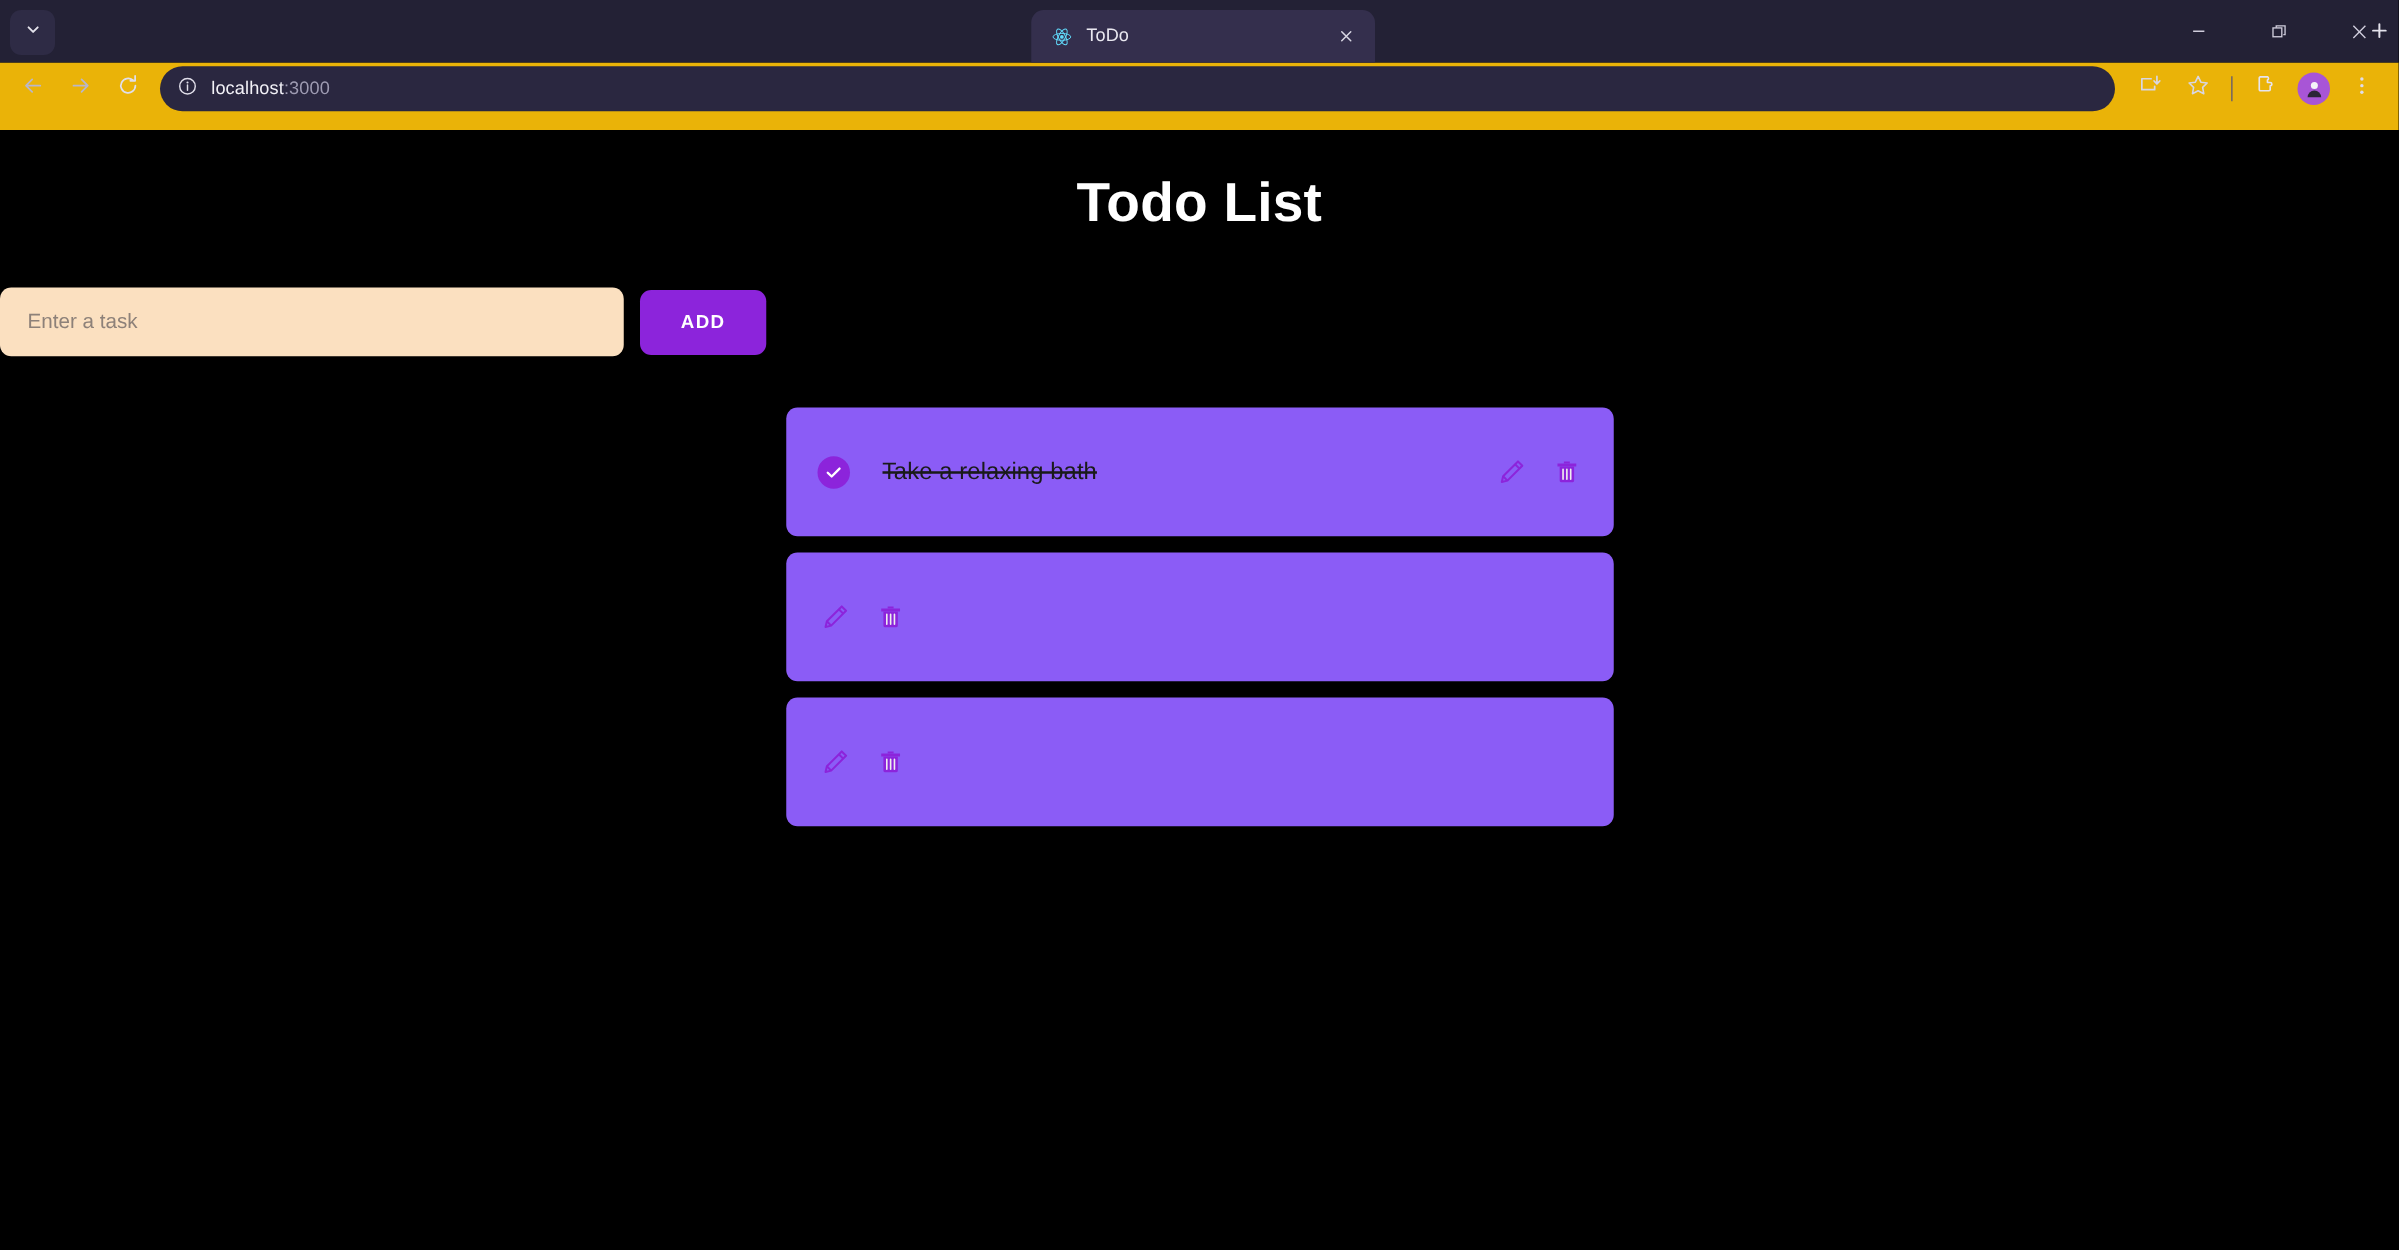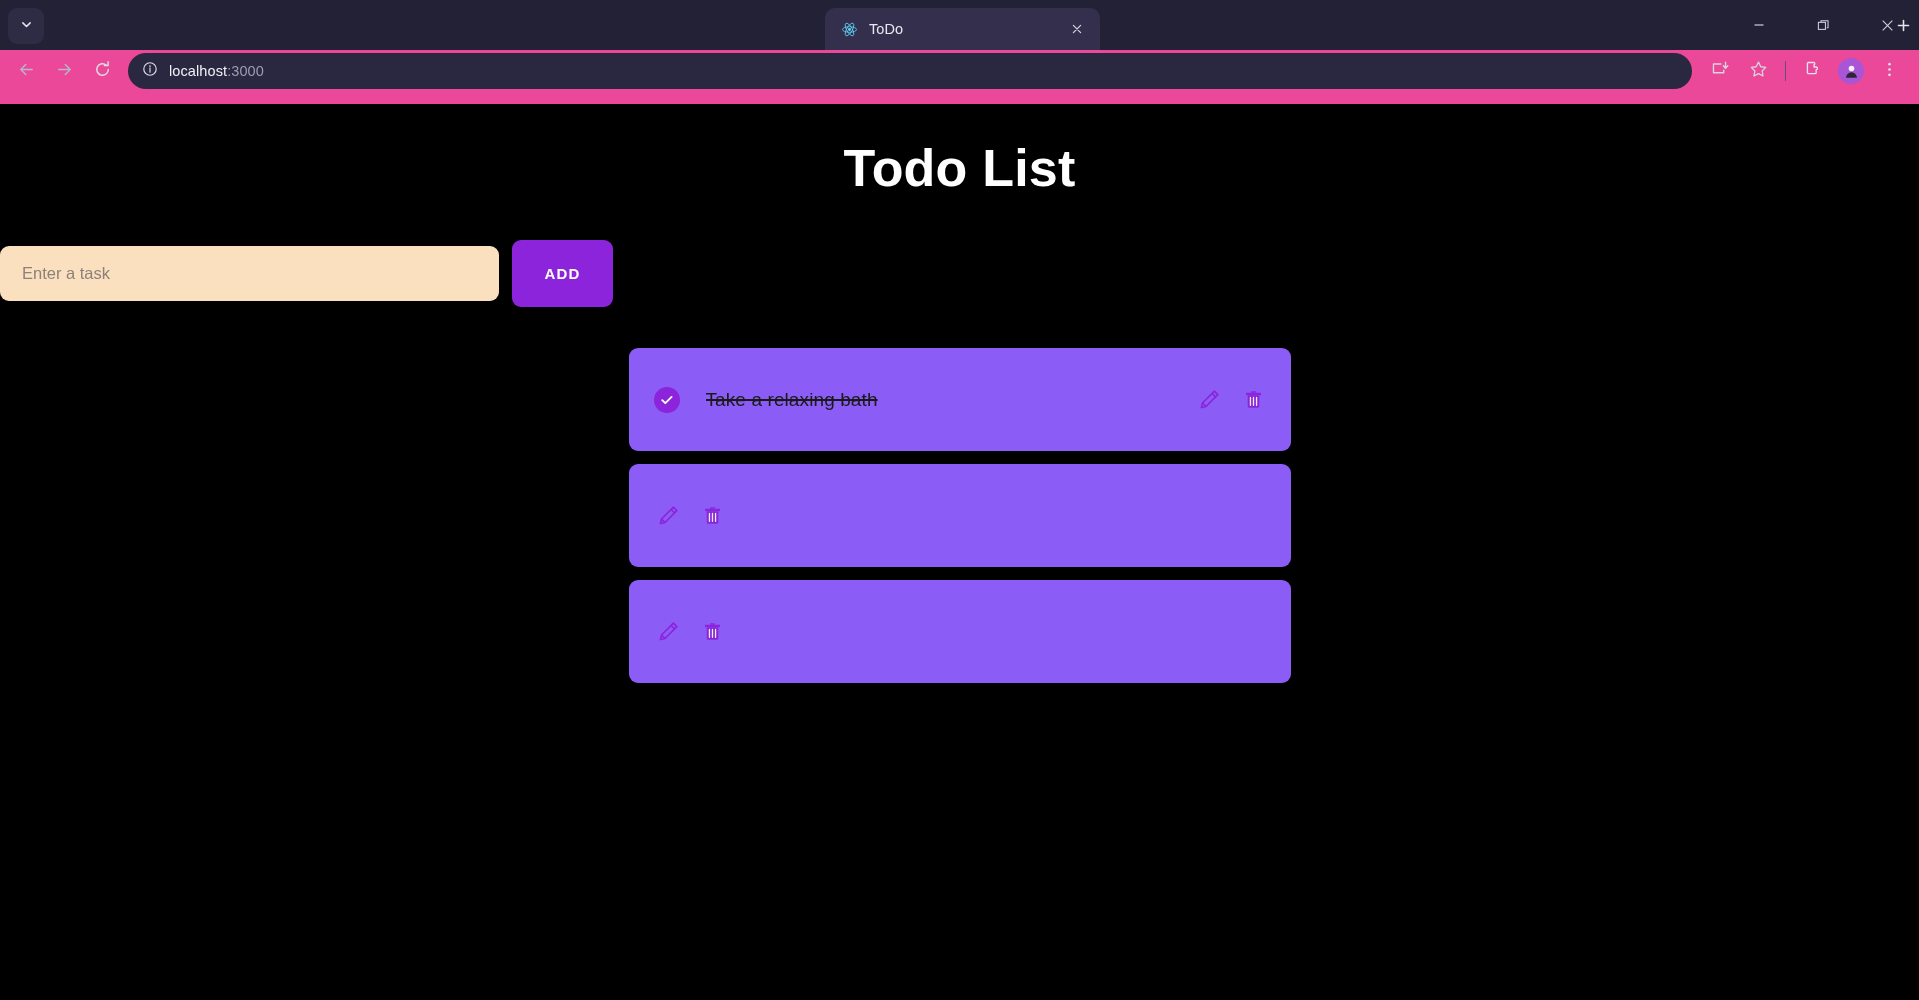--- a/index.html
+++ b/index.html
@@ -38,21 +38,21 @@
   }
   .newtab {
     width:32px; height:32px; margin:0 0 7px 10px; border-radius:50%;
     display:flex; align-items:center; justify-content:center; cursor:pointer; flex:0 0 32px;
   }
 
   .wincontrols { position:absolute; right:0; top:0; height:50px; display:flex; }
   .wc { width:64px; height:50px; display:flex; align-items:center; justify-content:center; cursor:pointer; }
 
   .toolbar {
-    height:54px; background:#ec4899; display:flex; align-items:center;
+    height:54px; background:#eab308; display:flex; align-items:center;
     padding:0 12px 12px 8px; gap:2px; flex:0 0 54px;
   }
   .navbtn {
     width:36px; height:36px; border-radius:50%; display:flex; align-items:center;
     justify-content:center; cursor:pointer; flex:0 0 36px;
   }
   .omnibox {
     flex:1; height:36px; background:#2a2740; border-radius:18px; margin:0 8px 0 6px;
     display:flex; align-items:center; padding:0 14px; gap:11px; cursor:text;
   }
@@ -68,35 +68,35 @@
   .avatar {
     width:26px; height:26px; border-radius:50%; background:#a855d6;
     display:flex; align-items:center; justify-content:center;
   }
 
   
   .viewport {
     flex:1; background:#000000; overflow:hidden; position:relative;
   }
   .page-title {
-    text-align:center; color:#ffffff; font-size:52px; font-weight:bold;
+    text-align:center; color:#ffffff; font-size:44px; font-weight:bold;
     padding-top:34px; letter-spacing:.2px;
   }
   .add-row {
     display:flex; align-items:center;
     gap:13px; margin-top:42px;
   }
   .task-input {
     width:499px; height:55px; background:#fbe0c0; border:none; border-radius:9px;
     padding:0 22px; font-size:16.5px; color:#2a2a2a;
     font-family:"Liberation Sans", sans-serif; outline:none;
   }
   .task-input::placeholder { color:#8d8179; }
   .add-btn {
-    width:101px; height:67px; background:#8c24db; color:#ffffff; border:none;
+    width:101px; height:52px; background:#8c24db; color:#ffffff; border:none;
     border-radius:9px; font-size:15px; font-weight:bold; letter-spacing:1.1px;
     cursor:pointer; font-family:"Liberation Sans", sans-serif;
   }
 
   .todo-list {
     width:662px; margin:41px auto 0; display:flex; flex-direction:column; gap:13px;
   }
   .todo-card {
     height:103px; background:#8b5cf6; border-radius:9px;
     display:flex; padding:0 22px 0 25px;gap:25px;

